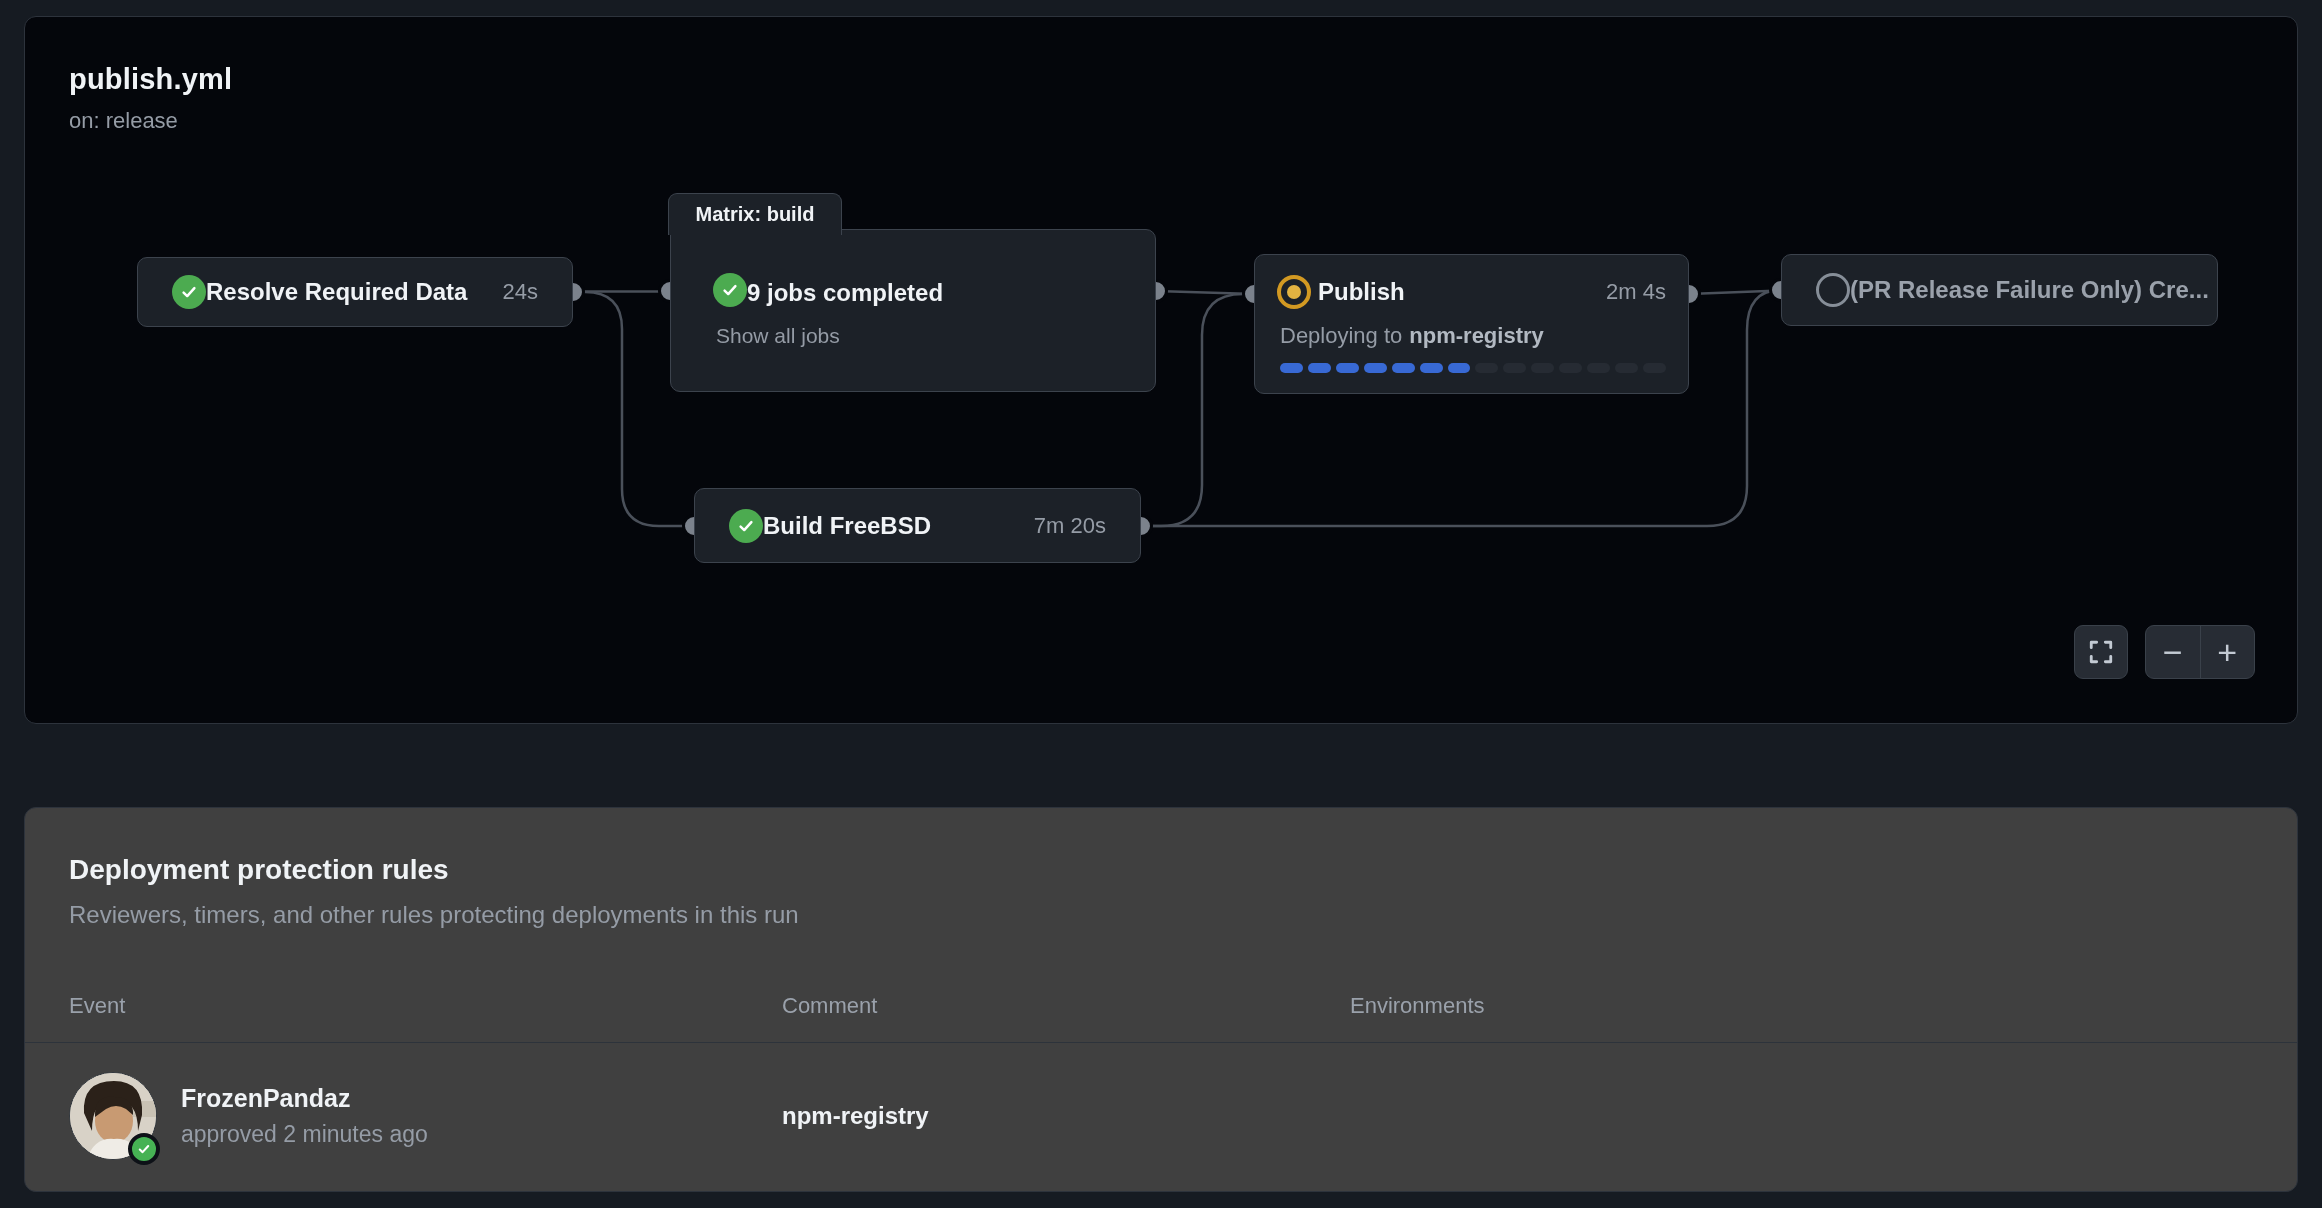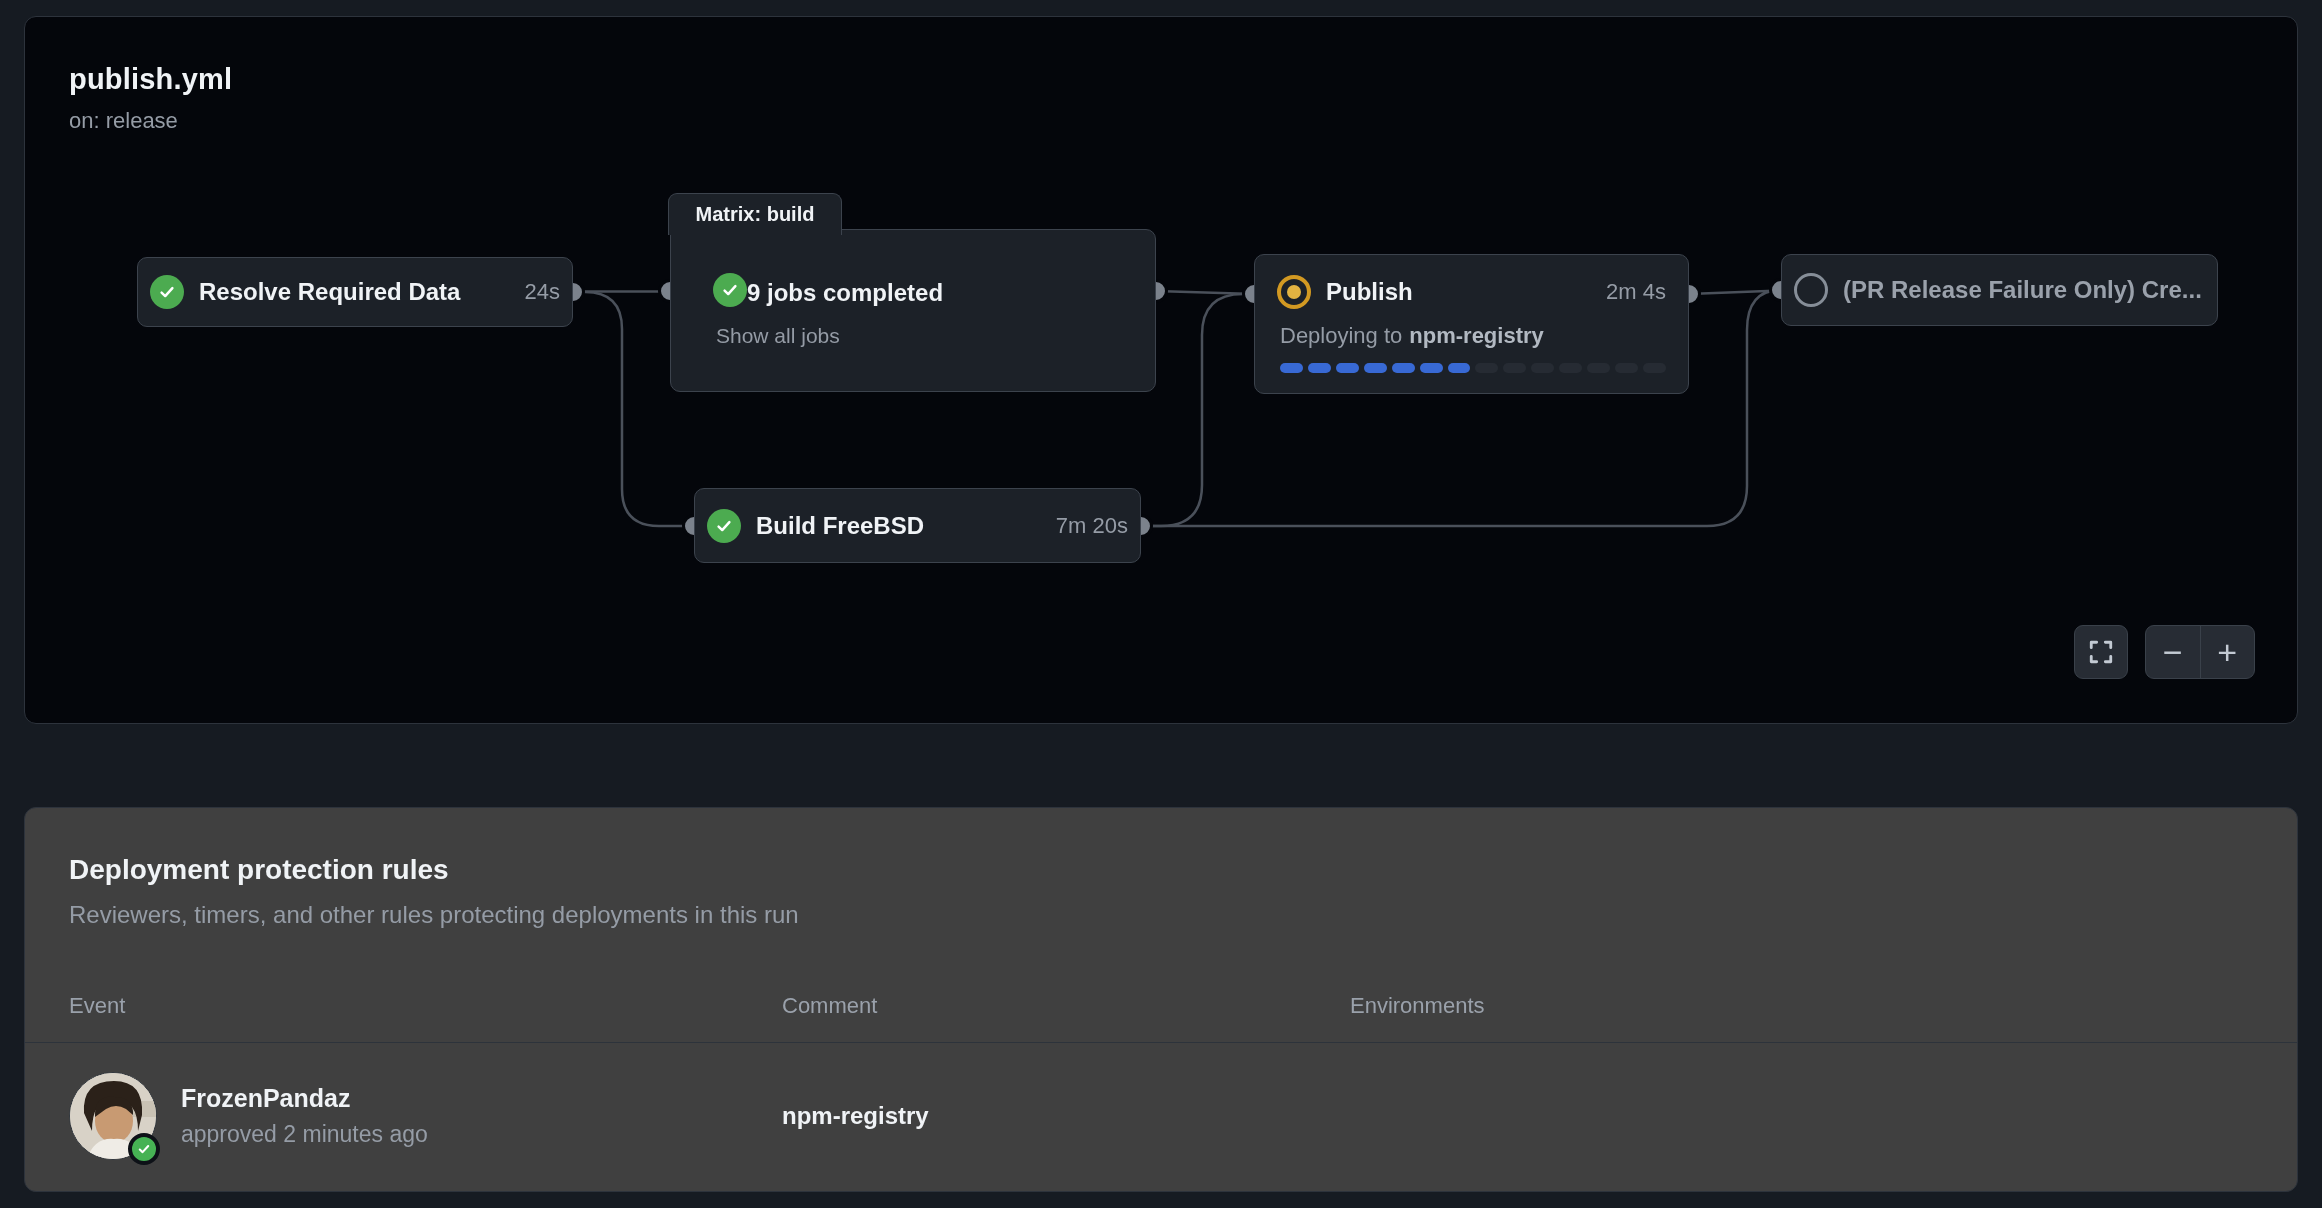--- a/index.html
+++ b/index.html
@@ -24,21 +24,21 @@
   .wf-trigger { margin-top: 12px; font-size: 22px; color: #959ca6; }
 
   .edges-svg { position: absolute; left: 0; top: 0; width: 2274px; height: 760px; }
 
   .node {
     position: absolute;
     background: #1c2128;
     border: 1px solid #3c434d;
     border-radius: 10px;
     display: flex; align-items: center;
-    padding: 0 12px; gap: 15px;
+    padding: 0 34px; 
     cursor: pointer;
   }
   .node-title { font-size: 24px; font-weight: 700; color: #f0f3f6; white-space: nowrap; }
   .node-title.dim { color: #9aa1ab; font-weight: 600; }
   .duration { font-size: 22px; color: #959ca6; margin-left: auto; white-space: nowrap; }
 
   .status-circle {
     width: 34px; height: 34px; border-radius: 50%;
     flex: 0 0 auto; display: flex; align-items: center; justify-content: center;
   }
@@ -68,21 +68,21 @@
     border: 1px solid #3c434d;
     border-radius: 0 10px 10px 10px;
     padding: 43px 22px 0 42px;
     cursor: pointer;
   }
   .matrix-row { display: flex; align-items: flex-end; }
   .show-jobs { margin-top: 17px; margin-left: 3px; font-size: 21px; color: #949ba5; cursor: pointer; }
 
   
   .node-publish { flex-direction: column; align-items: stretch; padding: 20px 22px; gap: 0; }
-  .pub-row1 { display: flex; align-items: center; gap: 15px; }
+  .pub-row1 { display: flex; align-items: center; gap: 7px; }
   .deploy-line { margin-top: 14px; margin-left: 3px; font-size: 22px; color: #959ca6; }
   .deploy-line .env-name { font-weight: 700; color: #b2b9c2; margin-left: 7px; }
   .progress-bar { margin-top: 14px; margin-left: 3px; display: flex; gap: 5px; }
   .progress-bar .seg { width: 23px; height: 10px; border-radius: 5px; background: #262b33; }
   .progress-bar .seg.filled { background: #3869d4; }
 
   
   .graph-controls { position: absolute; right: 42px; bottom: 44px; display: flex; gap: 17px; }
   .ctl-btn {
     width: 54px; height: 54px;

